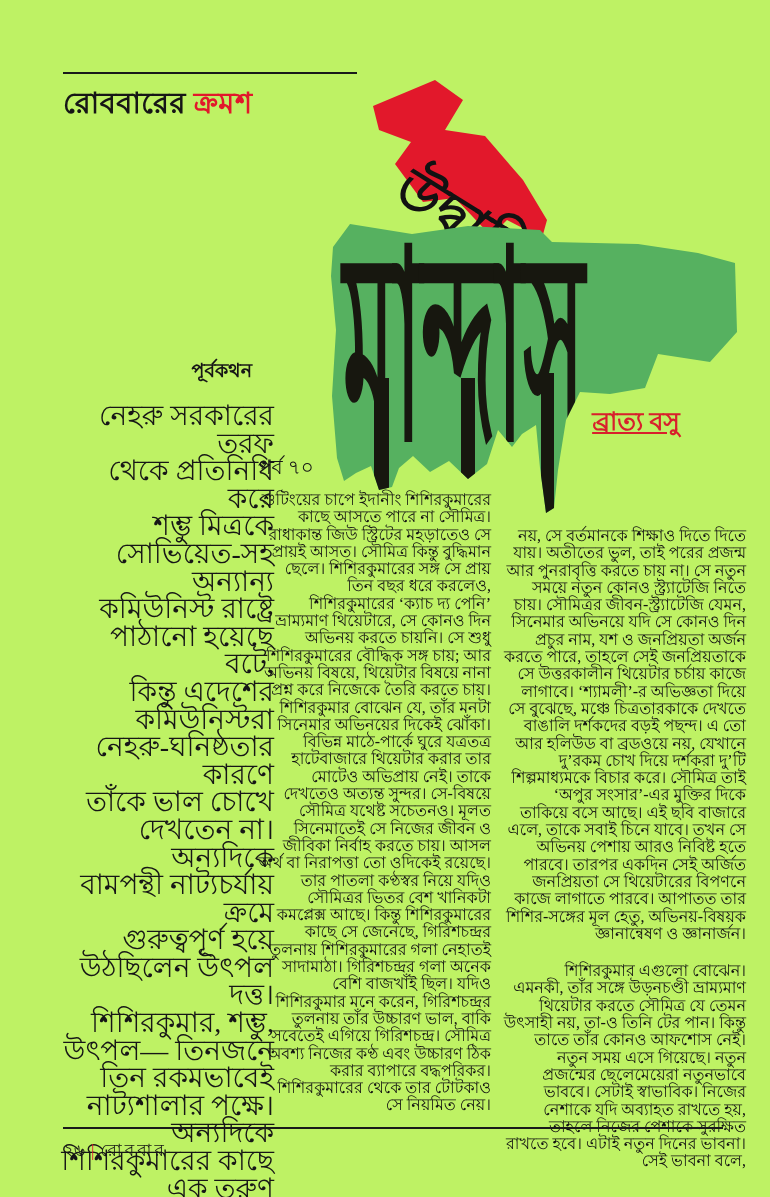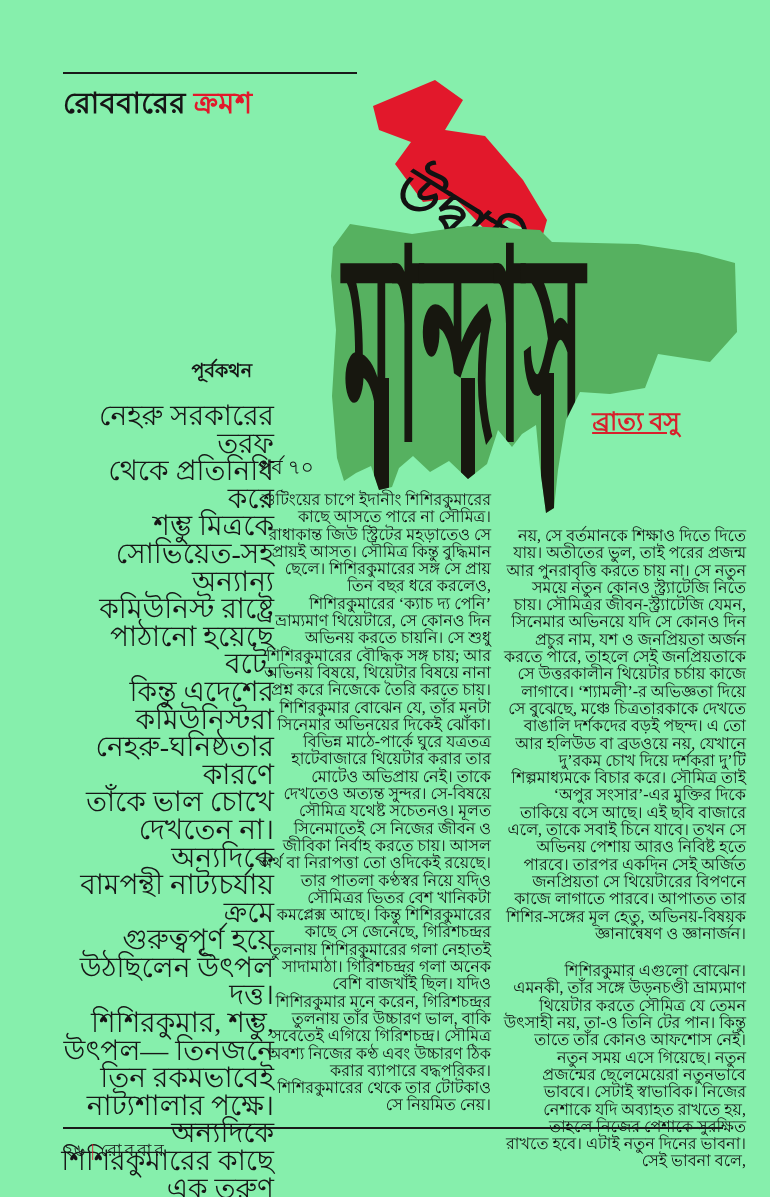--- a/index.html
+++ b/index.html
@@ -1,19 +1,19 @@
 <!DOCTYPE html>
 <html><head>
 <meta charset="utf-8">
 <style>
   html,body{margin:0;padding:0;background:#ffffff;}
   .page{
     position:relative;
     width:770px;height:1197px;
-    background:#86efac;
+    background:#bef264;
     overflow:hidden;
     font-family:"Liberation Serif","DejaVu Serif",serif;
     color:#161616;
   }
   
   .masthead-rule{position:absolute;left:63px;top:72px;width:294px;height:2px;background:#1a1a1a;}
   .masthead{position:absolute;left:63px;top:80px;width:330px;font-size:29px;font-weight:600;letter-spacing:0.5px;white-space:nowrap;}
   .masthead .red{color:#e2182b;}
   
   .artwork{position:absolute;left:295px;top:78px;width:450px;height:440px;}

